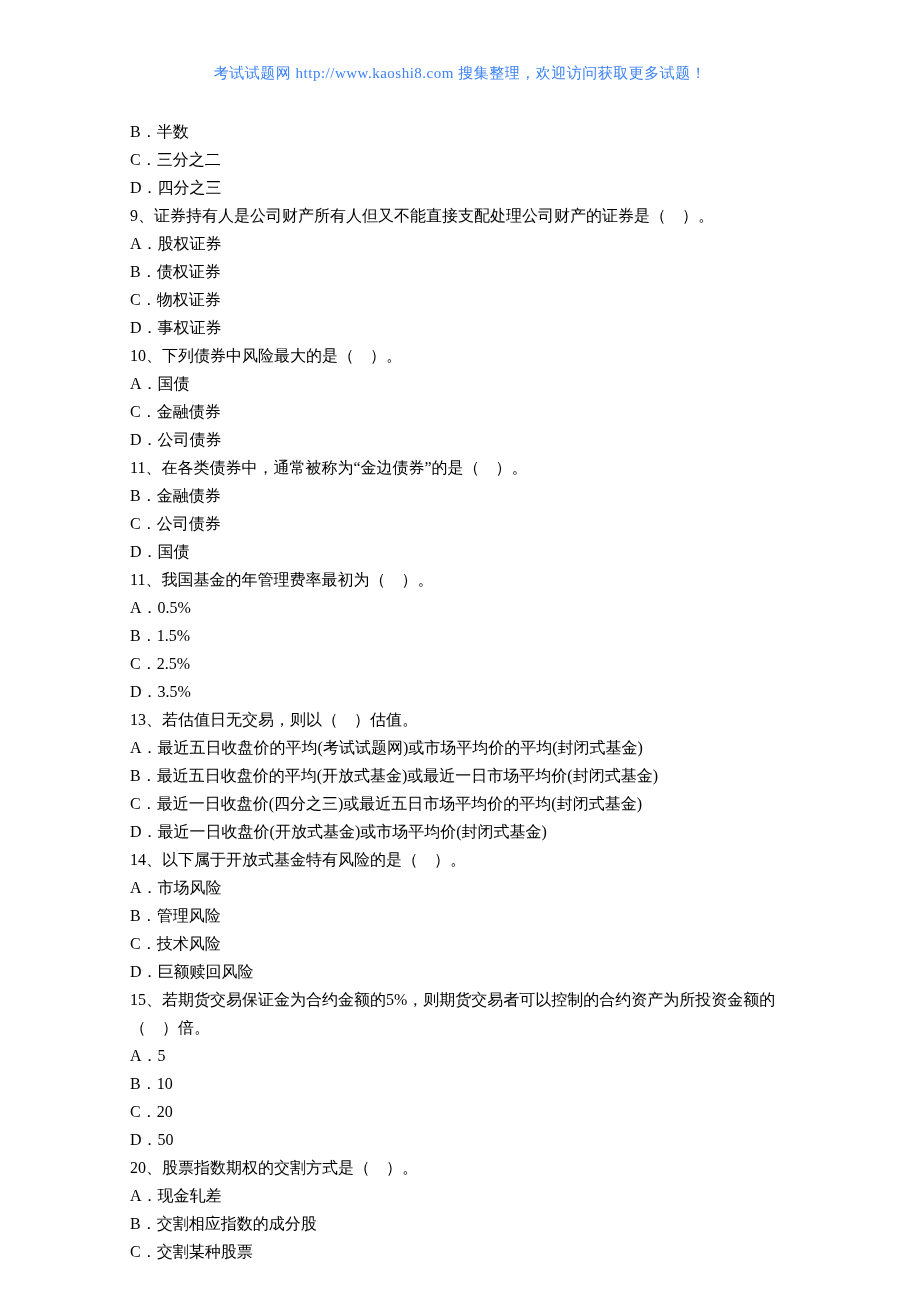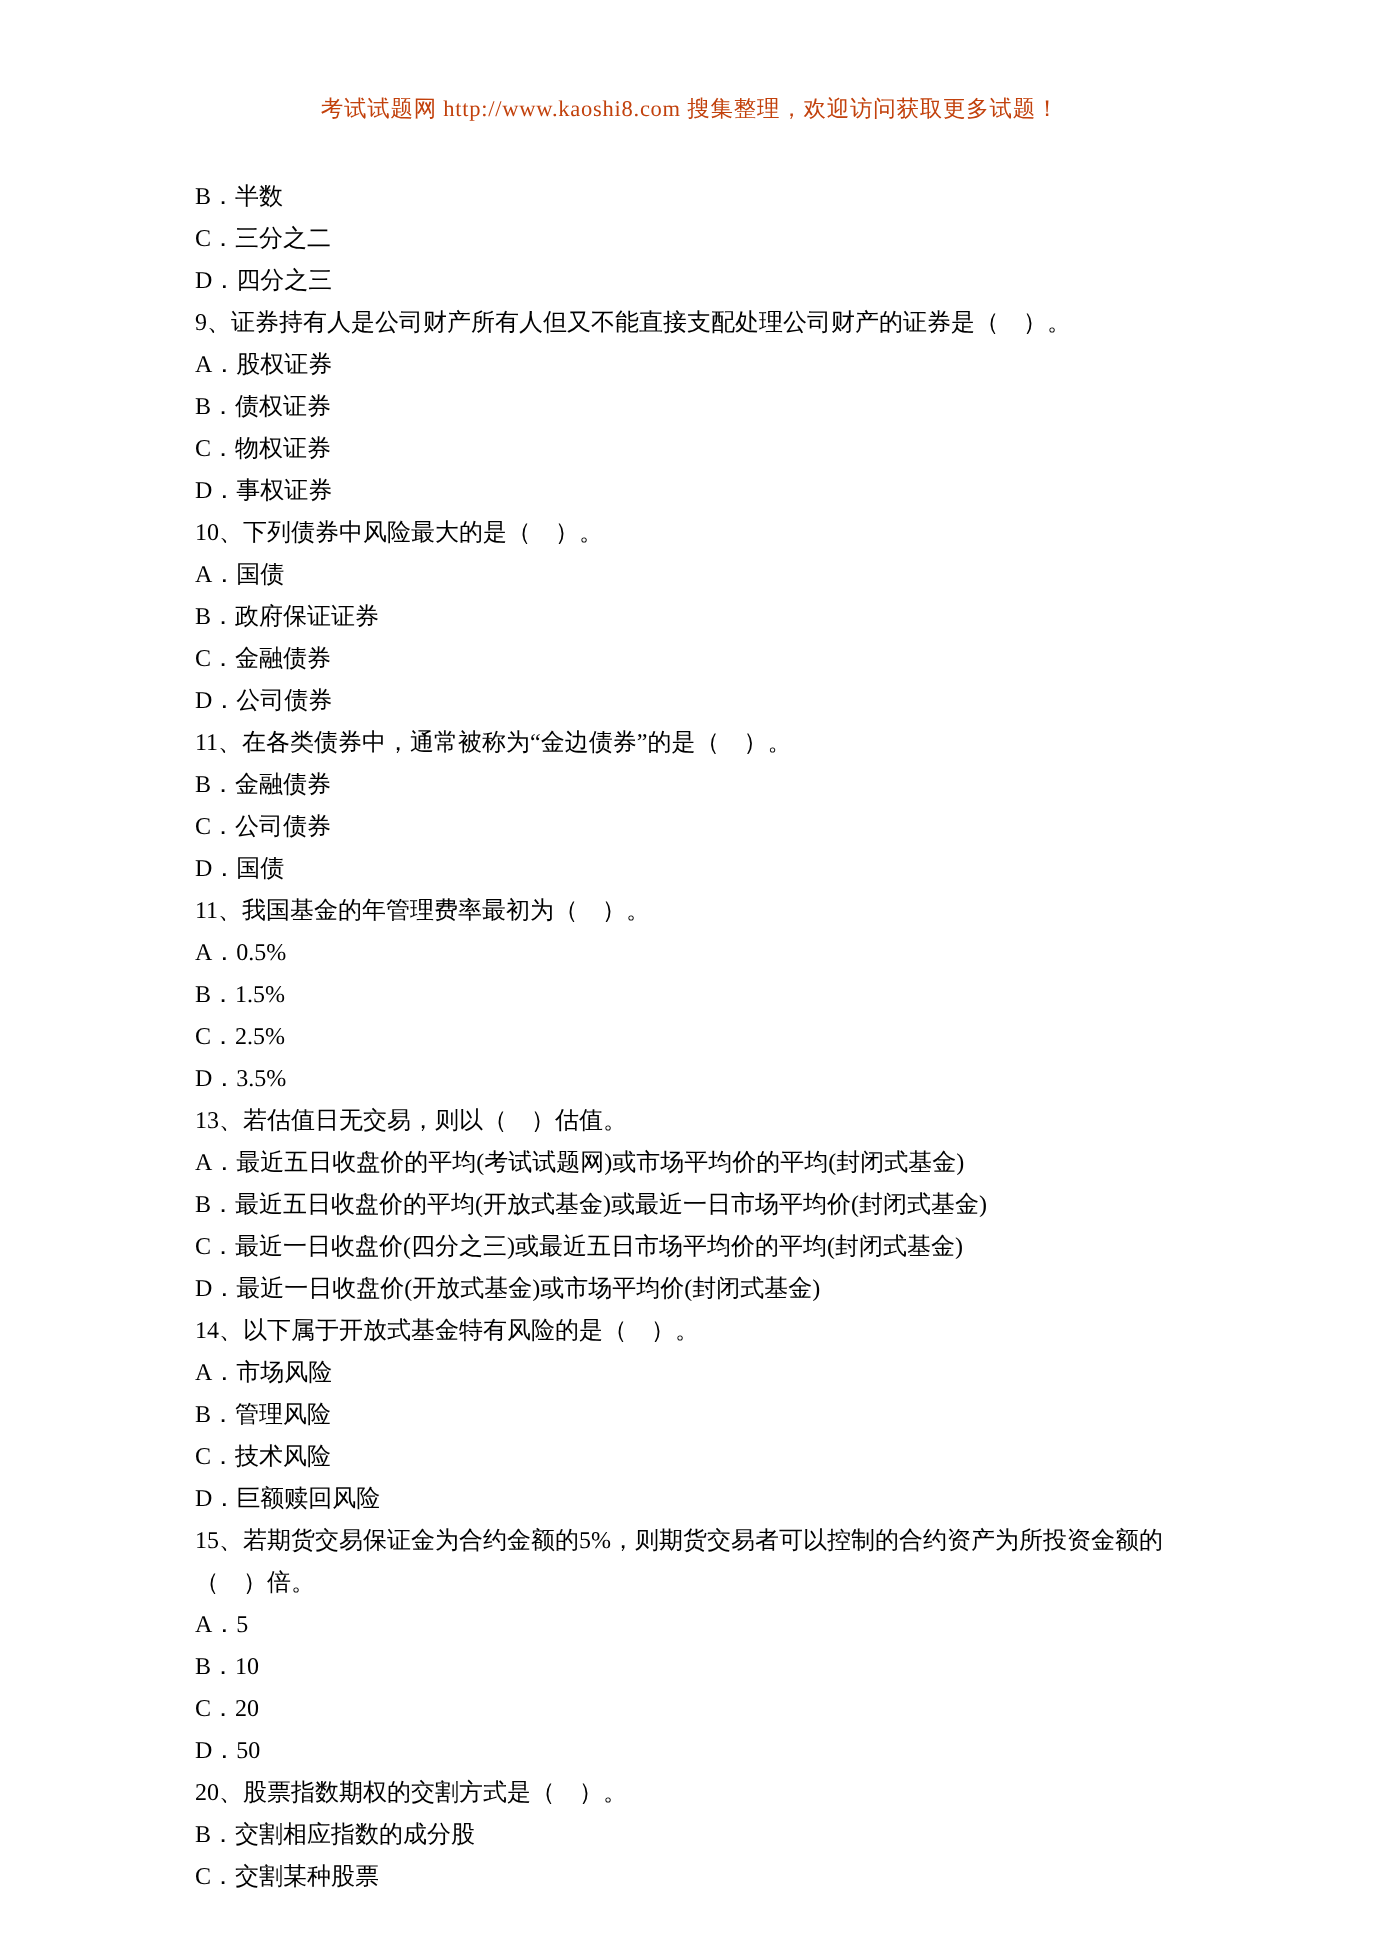--- a/index.html
+++ b/index.html
@@ -10,21 +10,21 @@
       line-height: 1.75;
       color: #000;
       background: #fff;
       width: 920px;
     }
     .page {
       padding: 60px 130px 50px 130px;
       box-sizing: border-box;
     }
     .header {
-      color: #c2410c;
+      color: #3b82f6;
       text-align: center;
       font-size: 15px;
       margin-bottom: 32px;
       letter-spacing: 0.5px;
     }
     .body-text {
       color: #000;
     }
     .body-text p {
       margin: 0;
@@ -40,21 +40,20 @@
     <p>B．半数</p>
     <p>C．三分之二</p>
     <p>D．四分之三</p>
     <p>9、证券持有人是公司财产所有人但又不能直接支配处理公司财产的证券是（　）。</p>
     <p>A．股权证券</p>
     <p>B．债权证券</p>
     <p>C．物权证券</p>
     <p>D．事权证券</p>
     <p>10、下列债券中风险最大的是（　）。</p>
     <p>A．国债</p>
-    <p>B．政府保证证券</p>
     <p>C．金融债券</p>
     <p>D．公司债券</p>
     <p>11、在各类债券中，通常被称为“金边债券”的是（　）。</p>
     <p>B．金融债券</p>
     <p>C．公司债券</p>
     <p>D．国债</p>
     <p>11、我国基金的年管理费率最初为（　）。</p>
     <p>A．0.5%</p>
     <p>B．1.5%</p>
     <p>C．2.5%</p>
@@ -68,17 +67,18 @@
     <p>A．市场风险</p>
     <p>B．管理风险</p>
     <p>C．技术风险</p>
     <p>D．巨额赎回风险</p>
     <p>15、若期货交易保证金为合约金额的5%，则期货交易者可以控制的合约资产为所投资金额的（　）倍。</p>
     <p>A．5</p>
     <p>B．10</p>
     <p>C．20</p>
     <p>D．50</p>
     <p>20、股票指数期权的交割方式是（　）。</p>
+    <p>A．现金轧差</p>
     <p>B．交割相应指数的成分股</p>
     <p>C．交割某种股票</p>
   </div>
 
 </div>
 
 </body></html>

